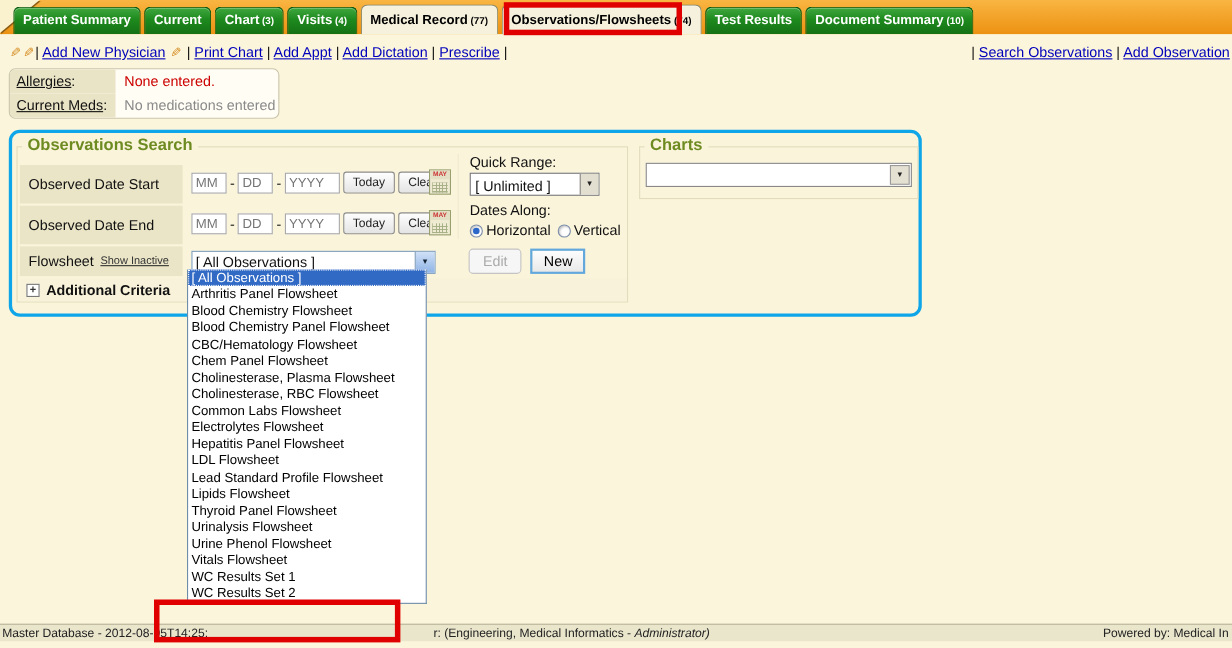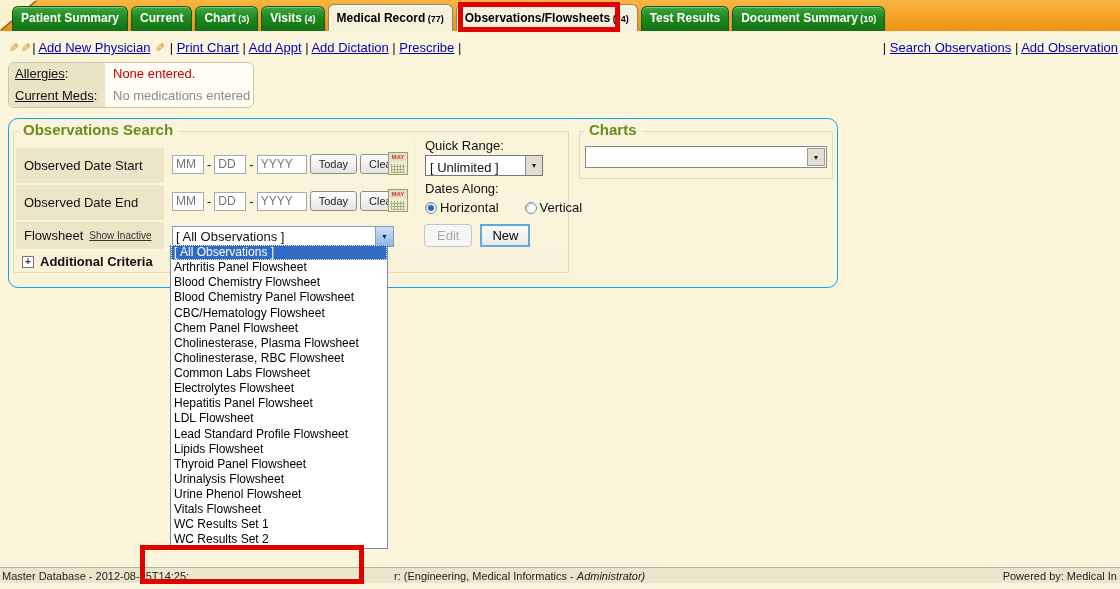--- a/index.html
+++ b/index.html
@@ -36,21 +36,21 @@
   .allergybox { position:absolute; left:8px; top:62px; width:246px; background:#FFFDF4;
                 border:1px solid #C9C5AB; border-radius:6px; overflow:hidden; }
   .arow { display:flex; height:22px; line-height:22px; }
   .alabel { width:96px; background:#E9E4C6; padding-left:6px; flex:none; }
   .alabel span { text-decoration:underline; color:#111; cursor:pointer; }
   .aval { padding-left:8px; white-space:nowrap; }
   .redtxt { color:#CC0000; }
   .graytxt { color:#8a8a8a; }
   
   .panel { position:absolute; left:8px; top:118px; width:830px; height:170px;
-           background:#FAF4DB; border:1px solid #0ea5e9; border-radius:10px; }
+           background:#FAF4DB; border:3px solid #0ea5e9; border-radius:10px; }
   .fieldset { position:absolute; border:1px solid #E2DBBC; }
   .legend { position:absolute; top:-11px; left:4px; background:#FAF4DB; padding:0 5px;
             color:#6E8B22; font-weight:bold; font-size:15px; white-space:nowrap; }
   .fs-search { left:4px; top:12px; width:556px; height:142px; }
   .fs-charts { left:570px; top:12px; width:254px; height:48px; }
   .lcell { position:absolute; left:2px; width:148px; background:#EAE5C7;
            display:flex; align-items:center; padding-left:8px; gap:6px; }
   .lbl-start { top:16px; height:35px; }
   .lbl-end   { top:53px; height:35px; }
   .lbl-flow  { top:90px; height:27px; }
@@ -70,21 +70,21 @@
   .cal-grid { display:block; margin:3px auto 0; width:14px; height:9px;
               background: repeating-linear-gradient(0deg,#A8B087 0 1px,transparent 1px 3px),
                           repeating-linear-gradient(90deg,#A8B087 0 1px,transparent 1px 3px); }
   .rcol { position:absolute; left:400px; top:6px; width:152px; border-left:1px solid #EFE9CD; padding-left:10px; }
   .qselect { margin-top:2px; width:118px; height:21px; border:1px solid #767676; background:#fff;
              position:relative; display:flex; align-items:flex-end; padding-left:4px; cursor:pointer; }
   .qarrow { position:absolute; right:0; top:0; width:17px; height:19px; background:#E2DED0;
             border-left:1px solid #8a8a8a; display:flex; align-items:center; justify-content:center;
             font-size:7px; color:#222; }
   .datesalong { margin-top:5px; }
-  .radios { margin-top:4px; display:flex; gap:26px; align-items:center; white-space:nowrap; }
+  .radios { margin-top:4px; display:flex; gap:6px; align-items:center; white-space:nowrap; }
   .radio { display:inline-flex; align-items:center; cursor:pointer; }
   .rb { width:12px; height:12px; border-radius:50%; border:1px solid #7A8CA8; background:#fff;
         display:inline-block; margin-right:3px; box-shadow:inset 1px 1px 2px rgba(0,0,0,.25); flex:none; }
   .rb.checked::after { content:""; display:block; width:6px; height:6px; border-radius:50%;
         background:#2B66C9; margin:2px; }
   .btnrow { position:absolute; left:410px; top:92px; display:flex; gap:8px; }
   .btn-edit { color:#AAA; border:1px solid #C4C4C4; background:#F6F6F6; border-radius:4px;
               height:23px; padding:0 12px; font-size:13px; font-family:inherit; }
   .btn-new { color:#000; border:2px solid #62A8DC; background:linear-gradient(#FDFDFD,#E9E9E9);
              border-radius:0; height:23px; padding:0 10px; font-size:13px; font-family:inherit; cursor:pointer; }

